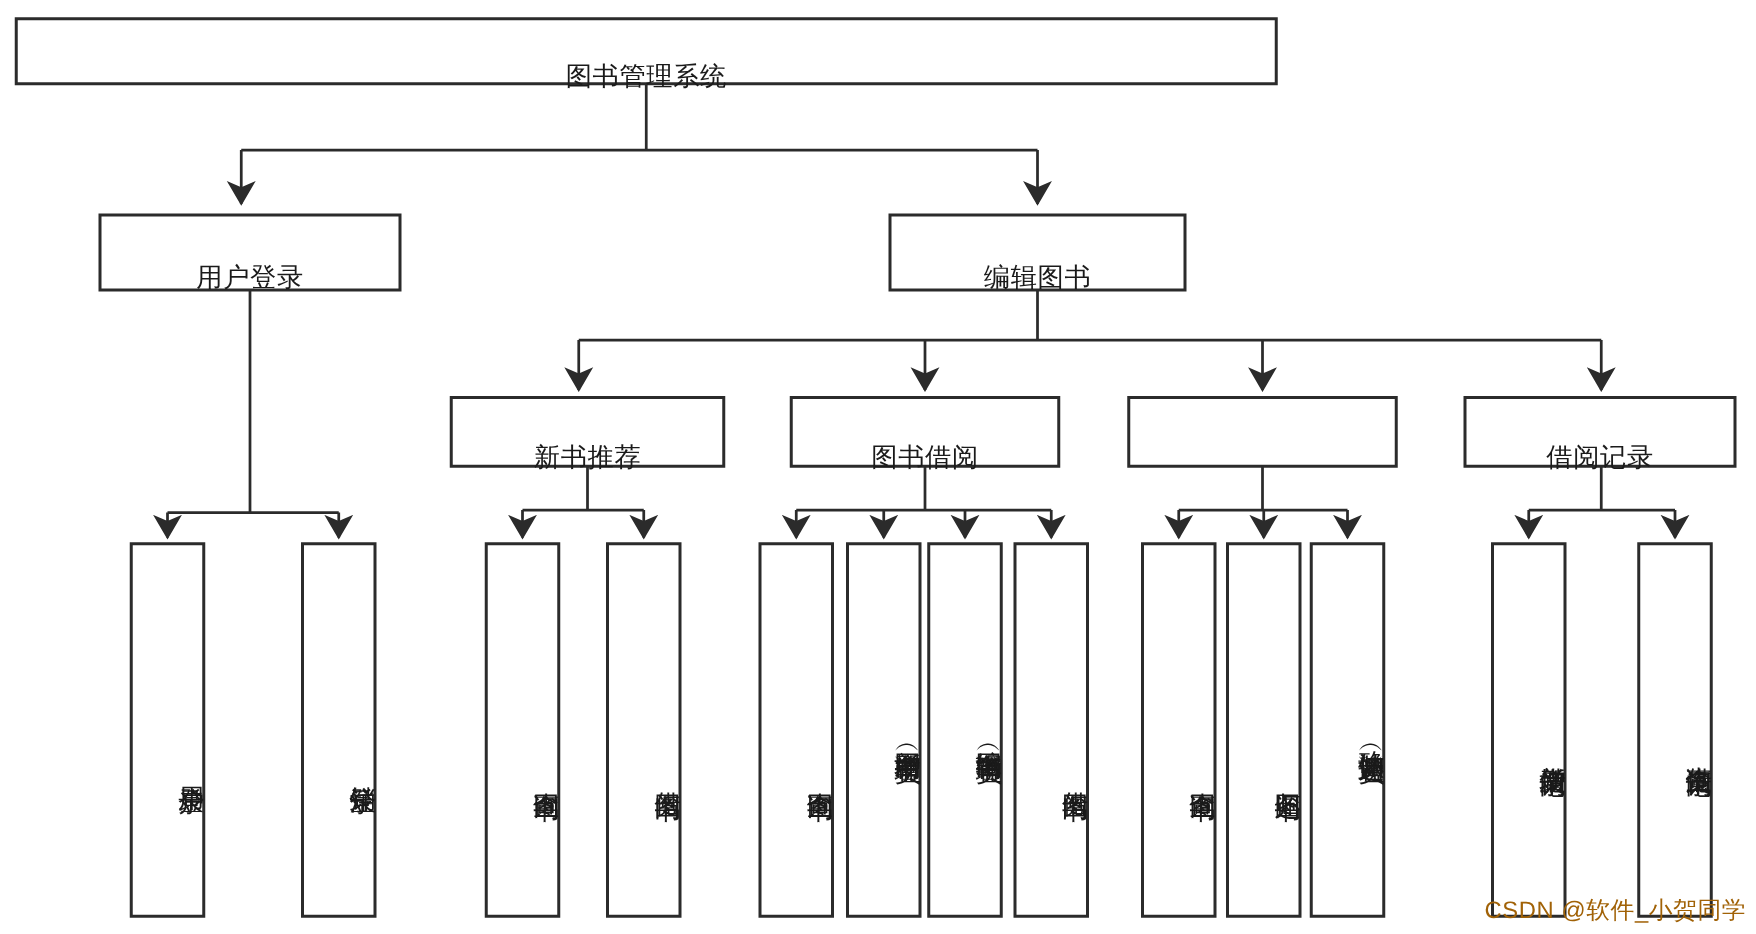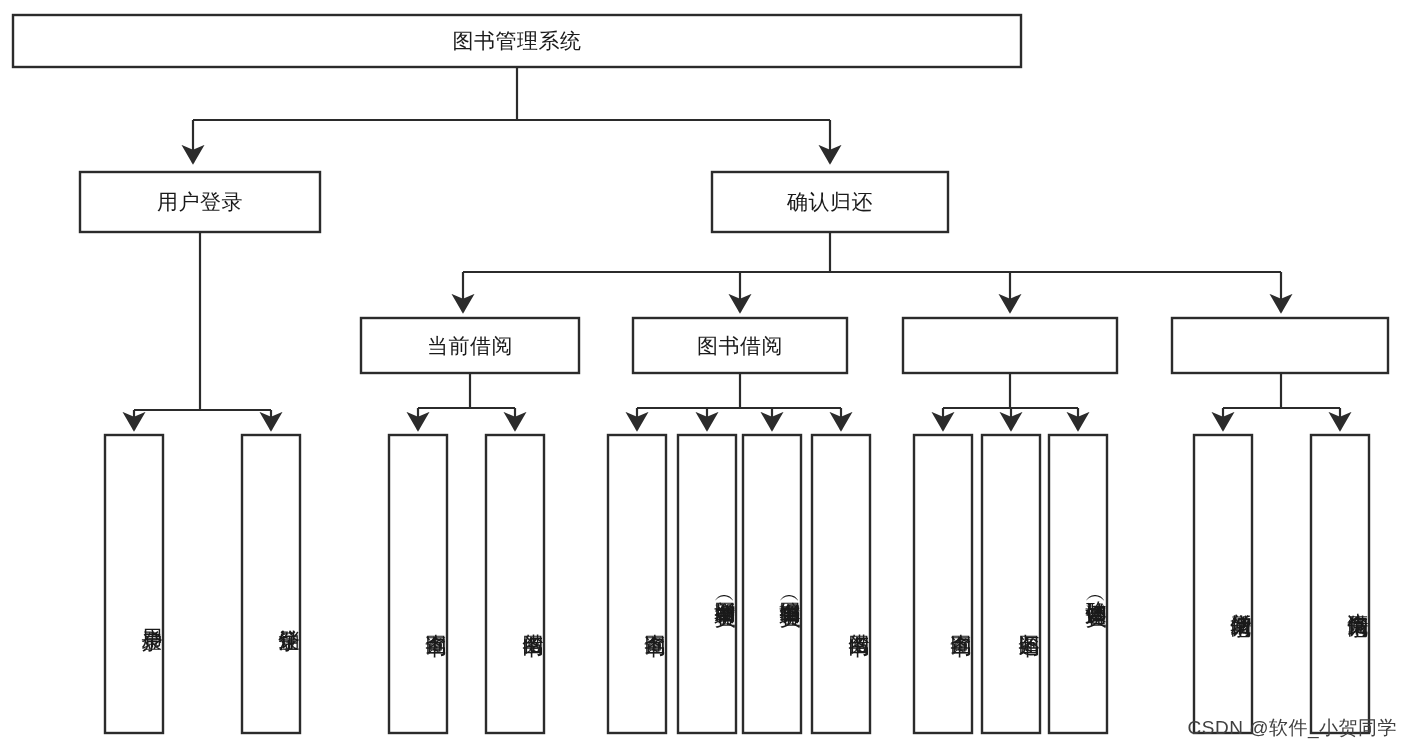--- a/index.html
+++ b/index.html
@@ -43,40 +43,41 @@
     position: absolute;
     display: flex;
     align-items: center;
     justify-content: center;
     color: #1a1a1a;
     font-size: 21px;
     letter-spacing: 0.5px;
     line-height: 1.2;
     white-space: nowrap;
     pointer-events: none;
+    margin-top: 21px;
   }
   .node-label-v {
     position: absolute;
     display: flex;
     align-items: flex-start;
     justify-content: center;
     color: #1a1a1a;
     font-size: 21px;
     line-height: 1.08;
     writing-mode: vertical-rl;
     text-orientation: upright;
     letter-spacing: 1px;
     white-space: nowrap;
     pointer-events: none;
   }
   .watermark {
     position: absolute;
     right: 8px;
     bottom: 6px;
-    color: #404040;
+    color: #a16207;
     font-size: 19px;
     letter-spacing: 0.5px;
     white-space: nowrap;
     pointer-events: none;
   }
 </style>
 </head>
 <body>
 
 <div id="diagram-root">
@@ -153,24 +154,25 @@
     <rect class="node-box" x="982" y="435" width="58" height="298"></rect>
     <rect class="node-box" x="1049" y="435" width="58" height="298"></rect>
 
     <rect class="node-box" x="1194" y="435" width="58" height="298"></rect>
     <rect class="node-box" x="1311" y="435" width="58" height="298"></rect>
   </svg>
 
   <div class="node-label-h" style="left:13px; top:15px; width:1008px; height:52px;">图书管理系统</div>
 
   <div class="node-label-h" style="left:80px; top:172px; width:240px; height:60px;">用户登录</div>
-  <div class="node-label-h" style="left:712px; top:172px; width:236px; height:60px;">确认归还</div>
+  <div class="node-label-h" style="left:712px; top:172px; width:236px; height:60px;">编辑图书</div>
 
-  <div class="node-label-h" style="left:361px; top:318px; width:218px; height:55px;">当前借阅</div>
+  <div class="node-label-h" style="left:361px; top:318px; width:218px; height:55px;">新书推荐</div>
   <div class="node-label-h" style="left:633px; top:318px; width:214px; height:55px;border-radius:14px;">图书借阅</div>
+  <div class="node-label-h" style="left:1172px; top:318px; width:216px; height:55px;">借阅记录</div>
 
   <div class="node-label-v" style="left:105px; top:495px; width:58px; height:238px;">用户登录</div>
   <div class="node-label-v" style="left:242px; top:495px; width:58px; height:238px;">注销登录</div>
 
   <div class="node-label-v" style="left:389px; top:505px; width:58px; height:228px;">查询图书</div>
   <div class="node-label-v" style="left:486px; top:505px; width:58px; height:228px;">借阅图书</div>
 
   <div class="node-label-v" style="left:608px; top:505px; width:58px; height:228px;">查询图书</div>
   <div class="node-label-v" style="left:678px; top:443px; width:58px; height:290px;">新增图书（管理员）</div>
   <div class="node-label-v" style="left:743px; top:443px; width:58px; height:290px;">编辑图书（管理员）</div>

